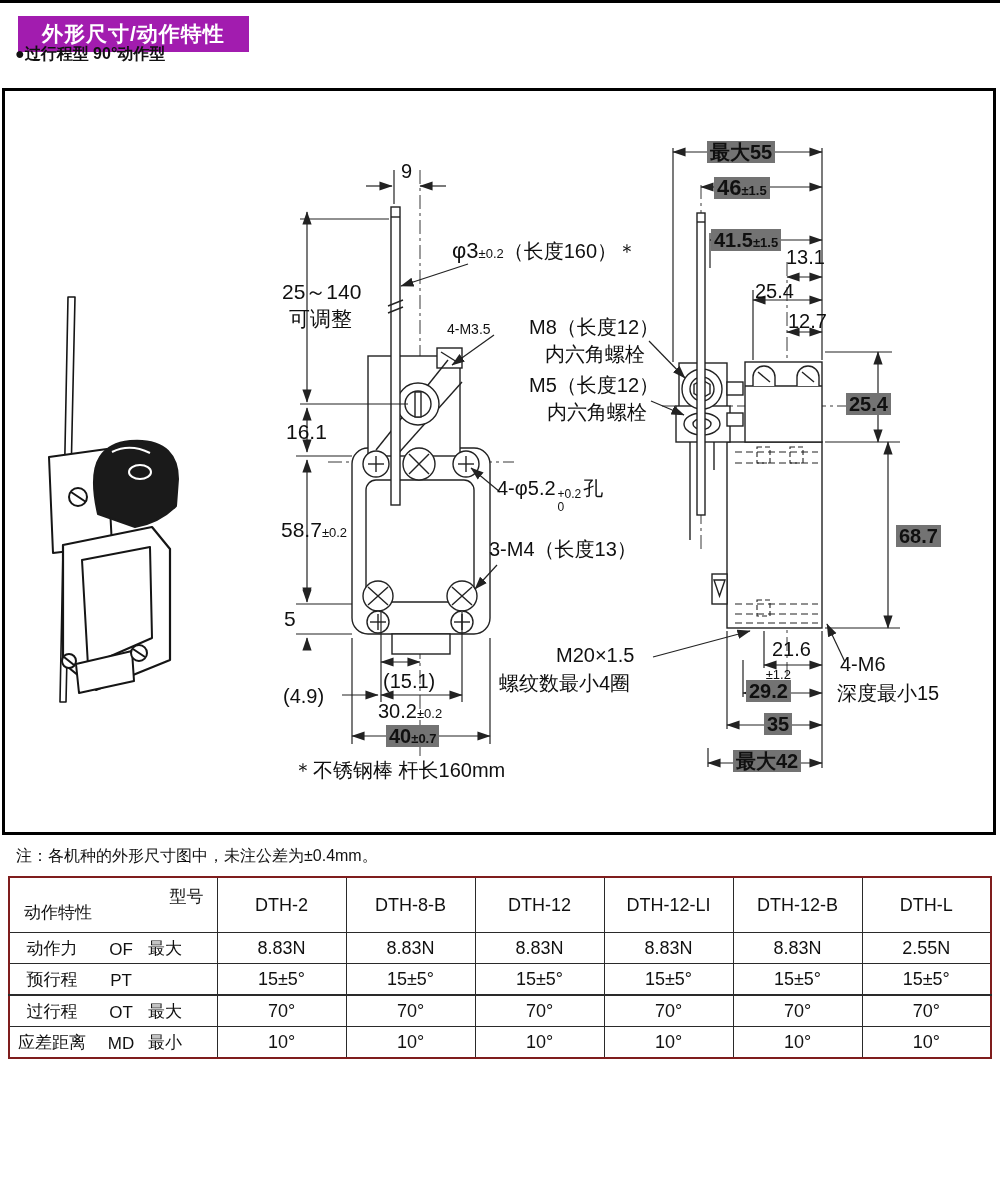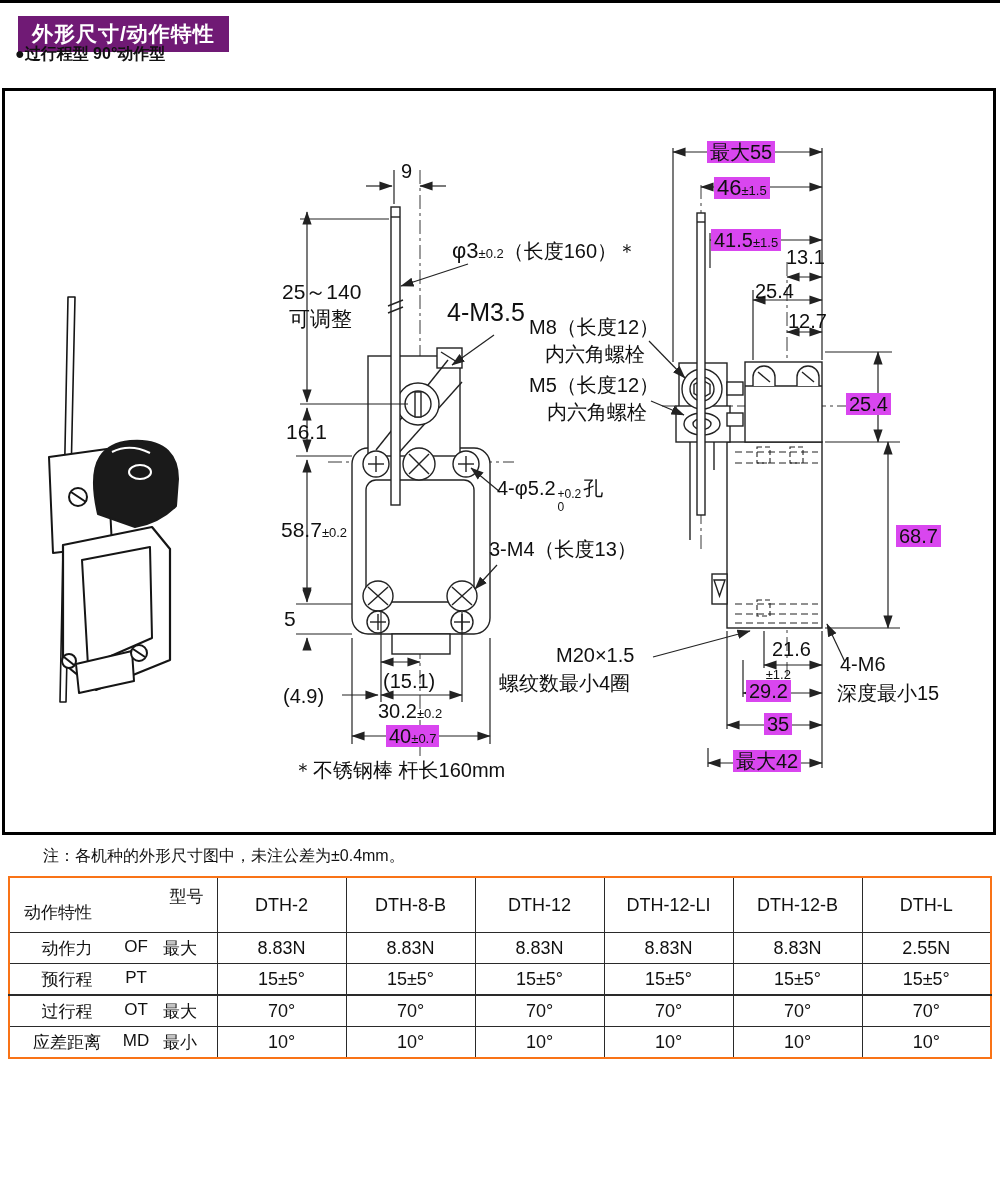--- a/index.html
+++ b/index.html
@@ -1,44 +1,44 @@
 <!DOCTYPE html>
 <html><head>
 <meta charset="utf-8">
 <style>
   html,body{margin:0;padding:0;background:#fff;}
   .page{position:relative;width:1000px;height:1199px;background:#fff;overflow:hidden;
         font-family:"Liberation Sans","DejaVu Sans",sans-serif;color:#111;}
   .topline{position:absolute;left:0;top:0;width:1000px;border-top:3px solid #000;}
-  .secbar{position:absolute;left:18px;top:16px;background:#701a75;color:#fff;
-          font-size:21px;font-weight:bold;padding:4px 14px;letter-spacing:1px;}
+  .secbar{position:absolute;left:18px;top:16px;background:#a21caf;color:#fff;
+          font-size:21px;font-weight:bold;padding:4px 24px;letter-spacing:1px;}
   .subtt{position:absolute;left:15px;top:44px;font-size:16px;font-weight:bold;}
   .mainbox{position:absolute;left:2px;top:88px;width:994px;height:747px;
            border:3px solid #000;box-sizing:border-box;background:#fff;}
   .dtitle{position:absolute;left:30px;top:100px;line-height:1.25;font-weight:bold;}
   .dtitle .t1{font-size:37px;letter-spacing:1px;}
   .dtitle .t2{font-size:35px;letter-spacing:1px;}
   svg.draw{position:absolute;left:0;top:0;}
   .dim{position:absolute;font-size:20px;line-height:1;white-space:nowrap;color:#101010;}
   .dim .tol{font-size:13px;}
   .big{font-size:22px;margin-top:32px;}
-  .bgw{background:#d946ef;padding:0 3px;}
+  .bgw{background:#737373;padding:0 3px;font-weight:bold;}
   .stack{display:inline-flex;flex-direction:column;font-size:12px;line-height:1.05;
          vertical-align:-3px;margin:0 2px;}
-  .note{position:absolute;font-size:16px;margin-left:27px;}
+  .note{position:absolute;font-size:16px;}
   .tblwrap{position:absolute;left:8px;top:876px;}
-  table.spec{border-collapse:collapse;table-layout:fixed;width:984px;font-size:18px;border:2px solid #f97316;}
+  table.spec{border-collapse:collapse;table-layout:fixed;width:984px;font-size:18px;border:2px solid #7f1d1d;}
   table.spec th,table.spec td{border:1px solid #2a2a2a;text-align:center;height:30px;
         padding:0;background:#fff;font-weight:normal;}
   table.spec thead th{height:54px;font-size:18px;}
   th.corner{background:#e8e8e8;position:relative;}
   th.corner .ct{position:absolute;top:7px;right:13px;font-size:17px;}
   th.corner .cb{position:absolute;bottom:8px;left:14px;font-size:17px;}
   td.lbl{background:#e8e8e8;text-align:left;}
-  td.lbl .in{display:flex;align-items:flex-start;padding-left:15px;font-size:17px;}
+  td.lbl .in{display:flex;align-items:flex-end;font-size:17px;}
   td.lbl .nm{width:84px;}
   td.lbl .cd{width:54px;}
   tr.thick td{border-bottom-width:2px;}
   .col0{width:208px;}
 </style>
 </head>
 <body>
 
 <div class="page">
   <div class="topline"></div>
@@ -214,21 +214,21 @@
       <line x1="708" y1="763" x2="822" y2="763" marker-start="url(#arr)" marker-end="url(#arr)"></line>
       <line x1="845" y1="662" x2="827" y2="624" marker-end="url(#arr)"></line>
     </g>
   </svg>
 
 
   <div class="dim" style="left:401px;top:161px"><span>9</span></div>
   <div class="dim" style="left:452px;top:240px"><span class="big">φ3</span><span class="tol">±0.2</span><span>（长度160）＊</span></div>
   <div class="dim" style="left:282px;top:281px;font-size:21px"><span>25～140</span></div>
   <div class="dim" style="left:289px;top:308px;font-size:21px"><span>可调整</span></div>
-  <div class="dim" style="left:447px;top:300px;font-size:25px"><span>4-M3.5</span></div>
+  <div class="dim" style="left:447px;top:322px;font-size:14px"><span>4-M3.5</span></div>
   <div class="dim" style="left:529px;top:317px"><span>M8（长度12）</span></div>
   <div class="dim" style="left:545px;top:344px"><span>内六角螺栓</span></div>
   <div class="dim" style="left:529px;top:375px"><span>M5（长度12）</span></div>
   <div class="dim" style="left:547px;top:402px"><span>内六角螺栓</span></div>
   <div class="dim" style="left:286px;top:421px;font-size:21px"><span>16.1</span></div>
   <div class="dim" style="left:497px;top:478px"><span>4-φ5.2</span><span class="stack">
         <span>+0.2</span>
         <span>0</span>
       </span><span>孔</span></div>
   <div class="dim" style="left:281px;top:519px;font-size:21px"><span>58.7</span><span class="tol">±0.2</span></div>

